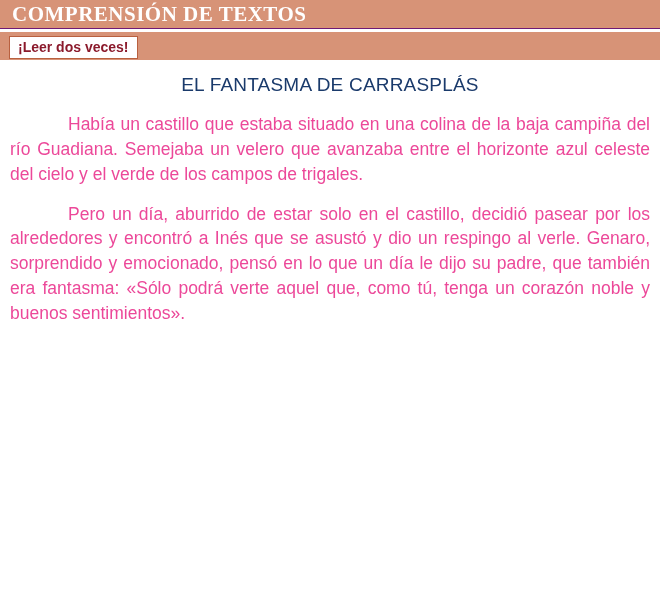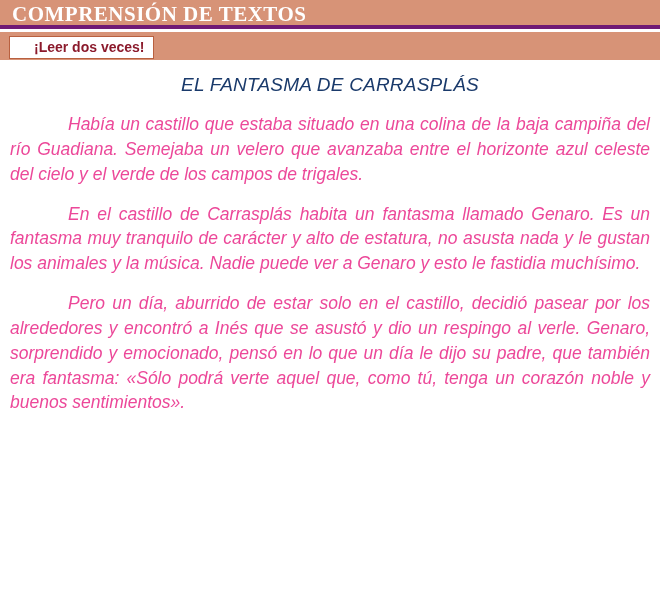--- a/index.html
+++ b/index.html
@@ -21,21 +21,21 @@
   }
 
   
   .header-band {
     position: absolute;
     left: 0;
     top: 0;
     width: 660px;
     height: 29px;
     background: #d79377;
-    border-bottom: 4px solid #701a75;
+    border-bottom: 1px solid #701a75;
     box-sizing: border-box;
   }
   .header-title {
     position: absolute;
     left: 12px;
     top: 2px;
     font-family: "Liberation Serif", serif;
     font-weight: bold;
     font-size: 21px;
     letter-spacing: 0.5px;
@@ -49,37 +49,36 @@
     left: 0;
     top: 32px;
     width: 660px;
     height: 28px;
     background: #d79377;
   }
   .instruction-box {
     position: absolute;
     left: 9px;
     top: 4px;
-    padding: 2px 8px 3px 24px;
+    padding: 2px 8px 3px 8px;
     background: #ffffff;
     border: 1px solid #b9603f;
     font-family: "Liberation Sans", sans-serif;
     font-weight: bold;
     font-size: 14px;
     color: #8b1a2b;
     white-space: nowrap;
   }
 
   
   .content {
     position: absolute;
     left: 0;
     top: 60px;
     width: 660px;
-    font-style: italic;
   }
   .story-title {
     margin: 14px 0 0 0;
     text-align: center;
     font-family: "Liberation Sans", sans-serif;
     font-size: 19px;
     font-weight: normal;
     color: #1a3a6b;
     letter-spacing: 0.2px;
   }
@@ -111,18 +110,17 @@
 
   <div class="instruction-band">
     <div class="instruction-box">¡Leer dos veces!</div>
   </div>
 
   <div class="content">
     <h2 class="story-title">EL FANTASMA DE CARRASPLÁS</h2>
 
     <div class="body-text">
       <p>Había un castillo que estaba situado en una colina de la baja campiña del río Guadiana. Semejaba un velero que avanzaba entre el horizonte azul celeste del cielo y el verde de los campos de trigales.</p>
-      <p>En el castillo de Carrasplás habita un fantasma llamado Genaro. Es un fantasma muy tranquilo de carácter y alto de estatura, no asusta nada y le gustan los animales y la música. Nadie puede ver a Genaro y esto le fastidia muchísimo.</p>
       <p>Pero un día, aburrido de estar solo en el castillo, decidió pasear por los alrededores y encontró a Inés que se asustó y dio un respingo al verle. Genaro, sorprendido y emocionado, pensó en lo que un día le dijo su padre, que también era fantasma: «Sólo podrá verte aquel que, como tú, tenga un corazón noble y buenos sentimientos».</p>
     </div>
   </div>
 
 </div>
 
 </body></html>

